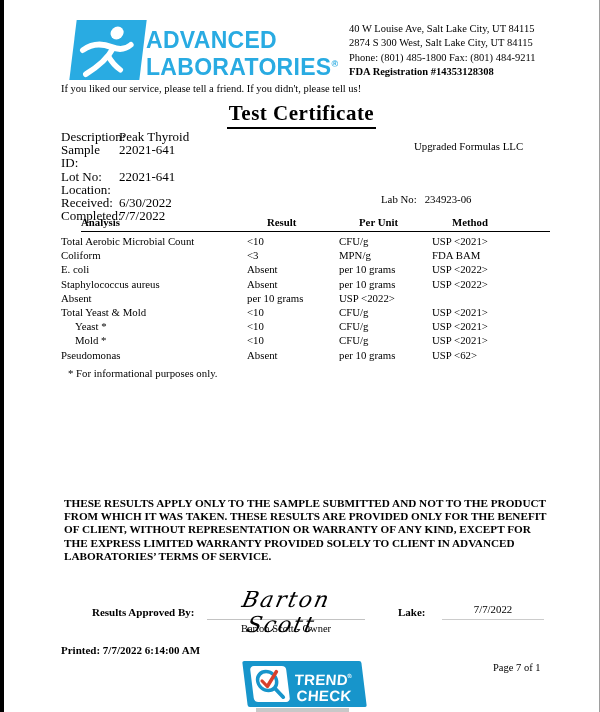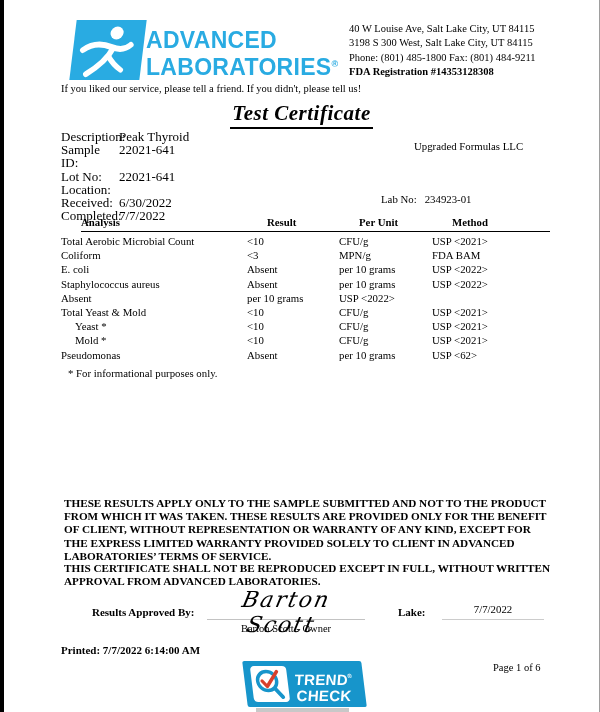--- a/index.html
+++ b/index.html
@@ -16,21 +16,21 @@
     background:var(--brand-blue); transform:skewX(-7deg); }
   .logo-box svg { width:100%; height:100%; display:block; }
   .brand { position:absolute; left:142px; top:28px; color:var(--brand-blue);
     font-family:"Liberation Sans",sans-serif; font-weight:700; font-size:23px; line-height:24px; letter-spacing:.3px; }
   .brand sup { font-size:9px; vertical-align:8px; }
   .tagline { position:absolute; left:57px; top:83px; font-size:10.5px; }
   .contact { position:absolute; left:345px; top:22px; font-size:10.5px; line-height:14.3px; }
 
   
   .title-wrap { position:absolute; left:0; right:0; top:101px; text-align:center; }
-  .title { display:inline-block; font-size:21px; font-weight:bold; font-style:italic;
+  .title { display:inline-block; font-size:21px; font-weight:bold; 
     letter-spacing:.5px; border-bottom:2px solid #000; padding:0 2px 1px 2px; }
 
   
   .sample-info { position:absolute; left:57px; top:130px; font-size:13px; line-height:13.2px; }
   .field-row { display:flex; }
   .flabel { width:58px; }
   .client { position:absolute; left:410px; top:140px; font-size:10.8px; }
   .lab-no { position:absolute; left:377px; top:193px; font-size:10.8px; }
   .lab-no .val { margin-left:8px; }
 
@@ -89,21 +89,21 @@
       <path d="M36 36 C 40 42, 44 46, 50 50" stroke="#fff" stroke-width="5" fill="none" stroke-linecap="round"></path>
     </svg>
   </div>
   <div class="brand">
     <div>ADVANCED</div>
     <div><span>LABORATORIES</span><sup>®</sup></div>
   </div>
   <div class="tagline">If you liked our service, please tell a friend.  If you didn't, please tell us!</div>
   <div class="contact">
     <div>40 W Louise Ave, Salt Lake City, UT 84115</div>
-    <div>3198 S 300 West, Salt Lake City, UT 84115</div>
+    <div>2874 S 300 West, Salt Lake City, UT 84115</div>
     <div>Phone: (801) 485-1800 Fax: (801) 484-9211</div>
     <div class="bold">FDA Registration #14353128308</div>
   </div>
 
   <div class="title-wrap">
     <span class="title">Test Certificate</span>
   </div>
 
   <div class="sample-info">
       <div class="field-row">
@@ -126,21 +126,21 @@
         <span class="flabel">Received:</span>
         <span>6/30/2022</span>
       </div>
       <div class="field-row">
         <span class="flabel">Completed:</span>
         <span>7/7/2022</span>
       </div>
     </div>
   <div class="client">Upgraded Formulas LLC</div>
   <div class="lab-no">
-    <span>Lab No:</span><span class="val">234923-01</span>
+    <span>Lab No:</span><span class="val">234923-06</span>
   </div>
 
   <div class="rtable">
     <div class="thead">
       <div>Analysis</div>
       <div>Result</div>
       <div>Per Unit</div>
       <div>Method</div>
     </div>
     <div class="tbody">
@@ -196,21 +196,20 @@
           <div class="c-result">Absent</div>
           <div class="c-per_unit">per 10 grams</div>
           <div class="c-method">USP &lt;62&gt;</div>
         </div>
       </div>
   </div>
 
   <div class="footnote">* For informational purposes only.</div>
 
   <div class="disclaimer p1">THESE RESULTS APPLY ONLY TO THE SAMPLE SUBMITTED AND NOT TO THE PRODUCT FROM WHICH IT WAS TAKEN. THESE RESULTS ARE PROVIDED ONLY FOR THE BENEFIT OF CLIENT, WITHOUT REPRESENTATION OR WARRANTY OF ANY KIND, EXCEPT FOR THE EXPRESS LIMITED WARRANTY PROVIDED SOLELY TO CLIENT IN ADVANCED LABORATORIES’ TERMS OF SERVICE.</div>
-  <div class="disclaimer p2">THIS CERTIFICATE SHALL NOT BE REPRODUCED EXCEPT IN FULL, WITHOUT WRITTEN APPROVAL FROM ADVANCED LABORATORIES.</div>
 
   <div class="approved-label">Results Approved By:</div>
   <div class="sig-block">
     <div class="script">Barton Scott</div>
     <div class="sig-rule"></div>
     <div class="signer">Barton Scott - Owner</div>
   </div>
   <div class="dated-label">Lake:</div>
   <div class="dated-block">
     <div class="dated-value">7/7/2022</div>
@@ -226,15 +225,15 @@
           <path d="M10.5 15 L 15 20.5 L 26 5.5" stroke="#D8402C" stroke-width="3.4" fill="none" stroke-linecap="round" stroke-linejoin="round"></path>
         </svg>
       </div>
       <div class="tc-text">
         <div><span>TREND</span><sup>®</sup></div>
         <div>CHECK</div>
       </div>
     </div>
   </div>
   <div class="tc-shadow"></div>
-  <div class="page-info">Page 1 of 6</div>
+  <div class="page-info">Page 7 of 1</div>
 
 </div>
 
 </body></html>

